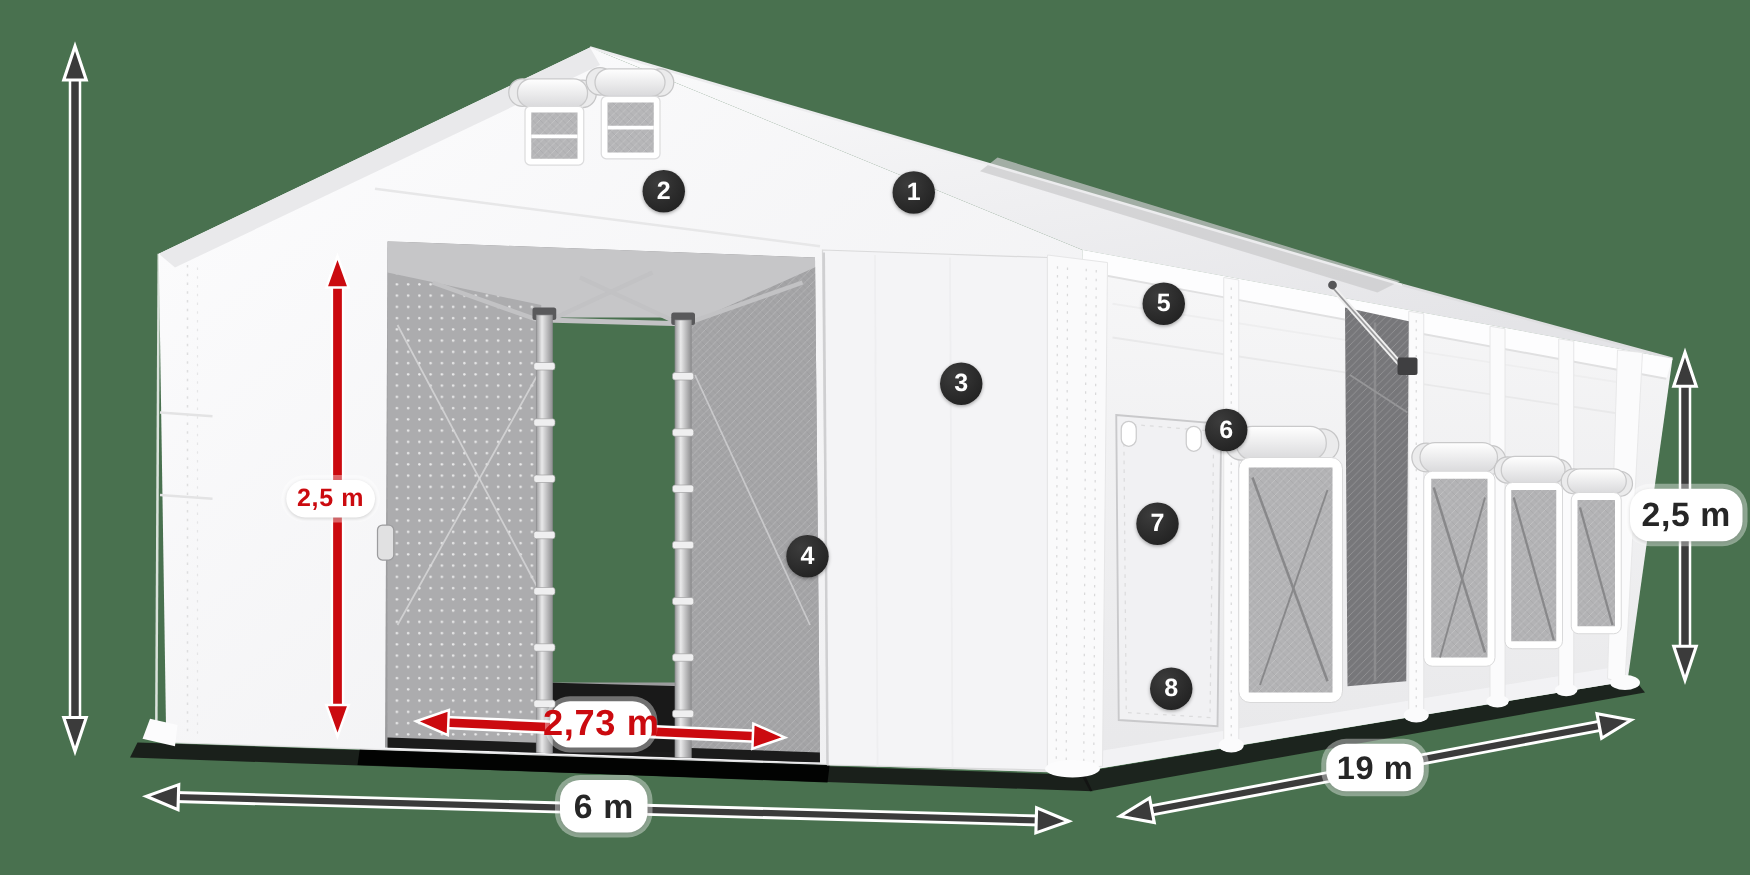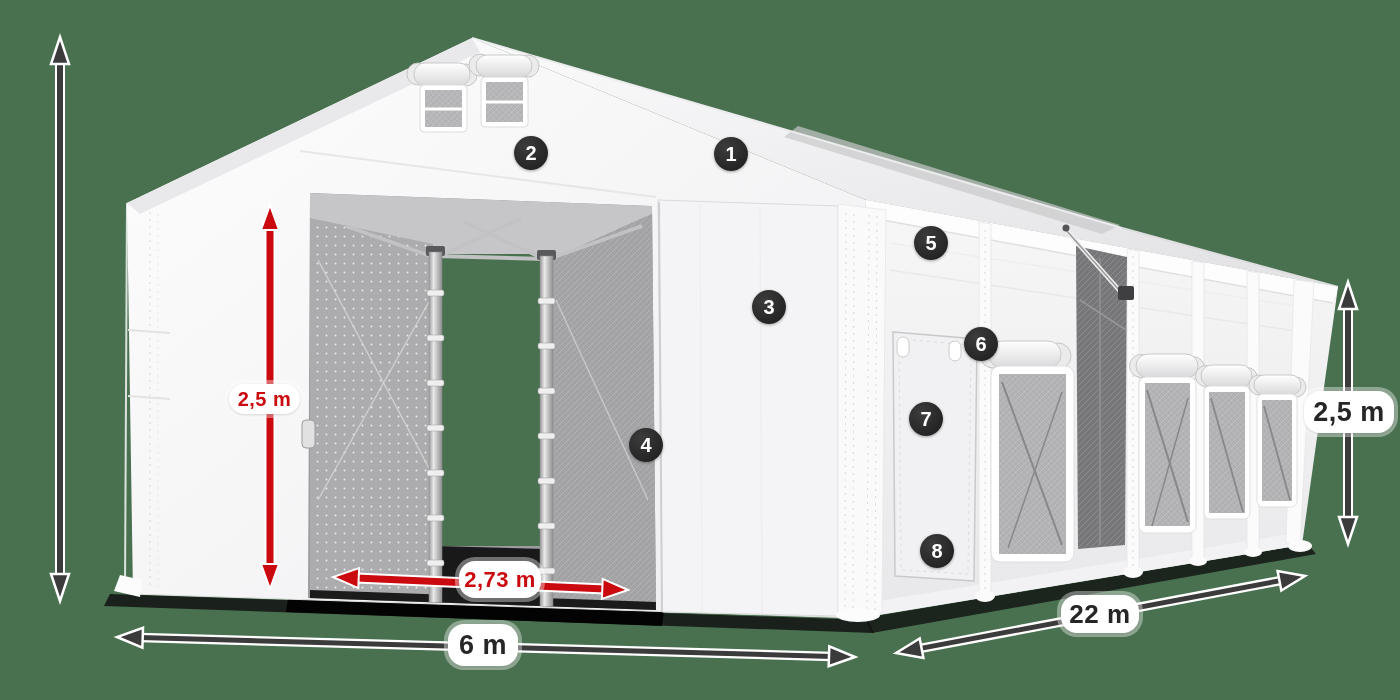--- a/index.html
+++ b/index.html
@@ -309,25 +309,25 @@
     <line x1="356" y1="578" x2="605" y2="589" stroke="#ffffff" stroke-width="11"></line>
     <line x1="356" y1="578" x2="605" y2="589" stroke="var(--red)" stroke-width="7"></line>
     <polygon points="333,577 358.3,588.1 359.1,568.1" fill="var(--red)" stroke="#ffffff" stroke-width="2"></polygon>
     <polygon points="628,590 601.9,598.9 602.7,578.9" fill="var(--red)" stroke="#ffffff" stroke-width="2"></polygon>
   </g>
 </svg>
 
 
 <div class="pill red" style="left:229px;top:384px;width:71px;height:30px;font-size:20px;">2,5 m</div>
 
-<div class="pill red" style="left:459px;top:561px;width:82px;height:37px;font-size:22px;">2,73 m</div>
+<div class="pill red" style="left:440px;top:561px;width:82px;height:37px;font-size:29px;">2,73 m</div>
 
 <div class="pill" style="left:448px;top:624px;width:70px;height:42px;font-size:27px;">6 m</div>
 
-<div class="pill" style="left:1061px;top:595px;width:78px;height:38px;font-size:26px;">22 m</div>
+<div class="pill" style="left:1061px;top:595px;width:78px;height:38px;font-size:26px;">19 m</div>
 
 <div class="pill" style="left:1304px;top:391px;width:90px;height:42px;font-size:27px;">2,5 m</div>
 
 <div class="badge" style="left:731px;top:154px;">1</div>
 <div class="badge" style="left:531px;top:153px;">2</div>
 <div class="badge" style="left:769px;top:307px;">3</div>
 <div class="badge" style="left:646px;top:445px;">4</div>
 <div class="badge" style="left:931px;top:243px;">5</div>
 <div class="badge" style="left:981px;top:344px;">6</div>
 <div class="badge" style="left:926px;top:419px;">7</div>

